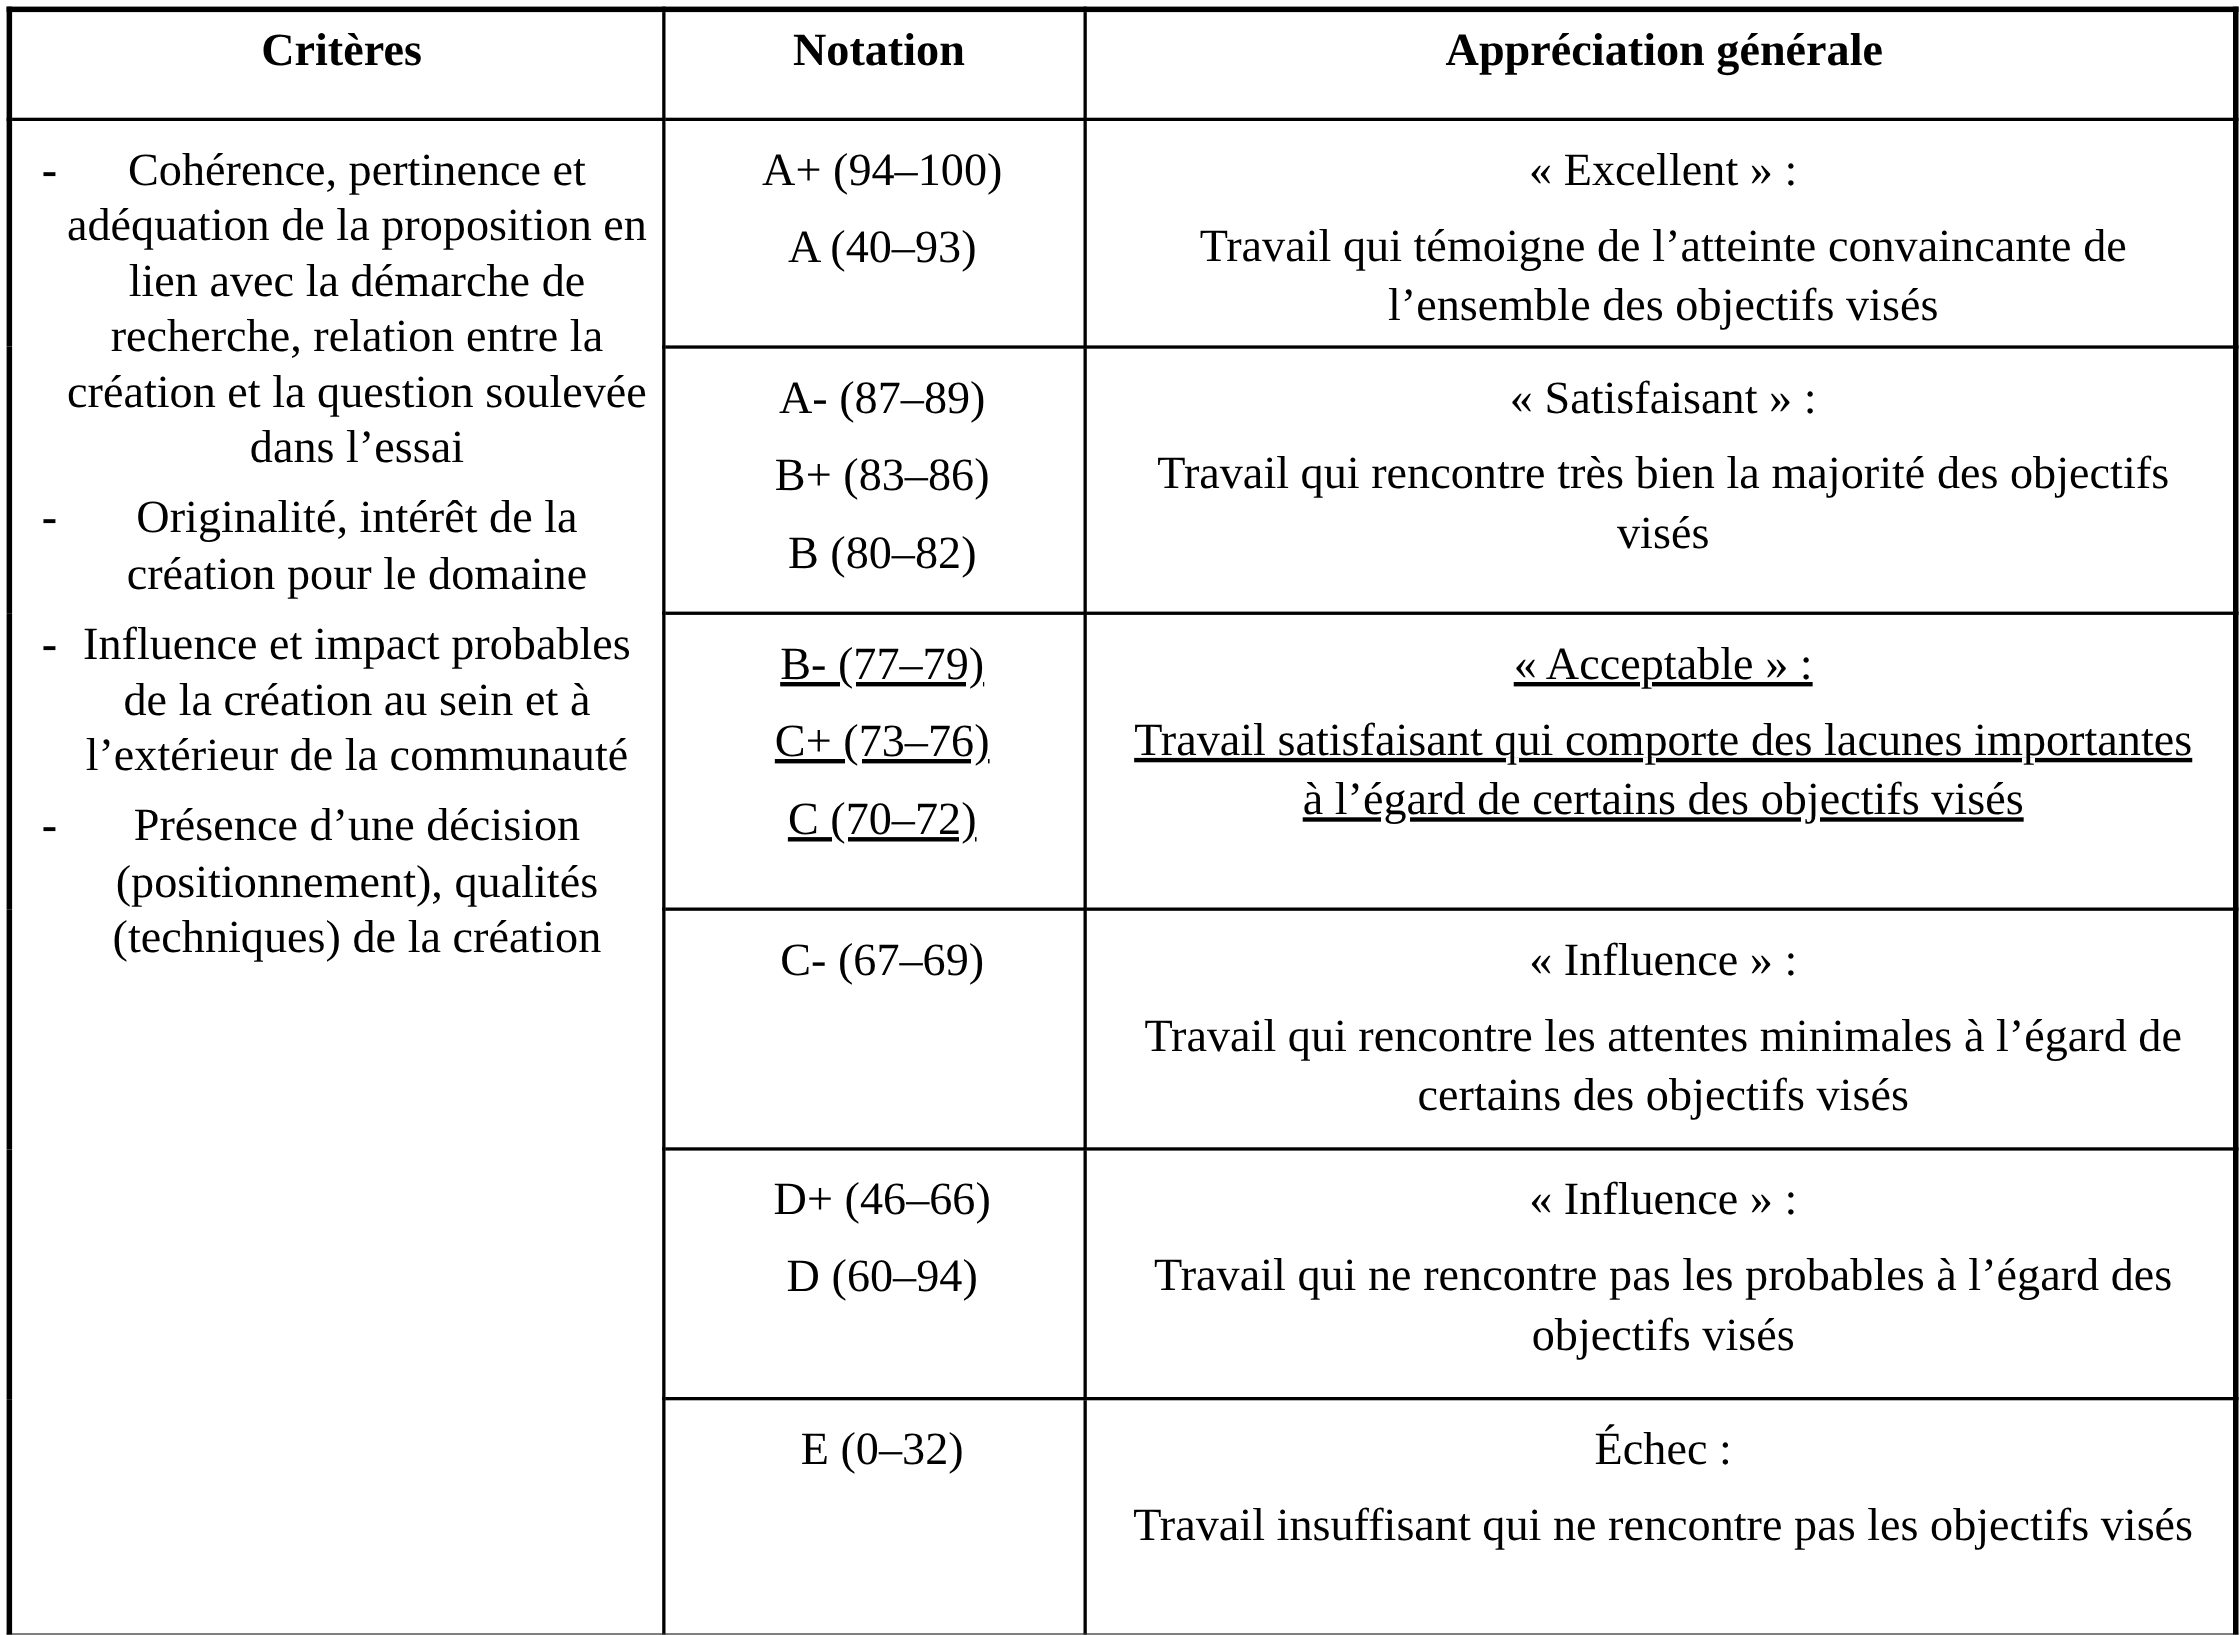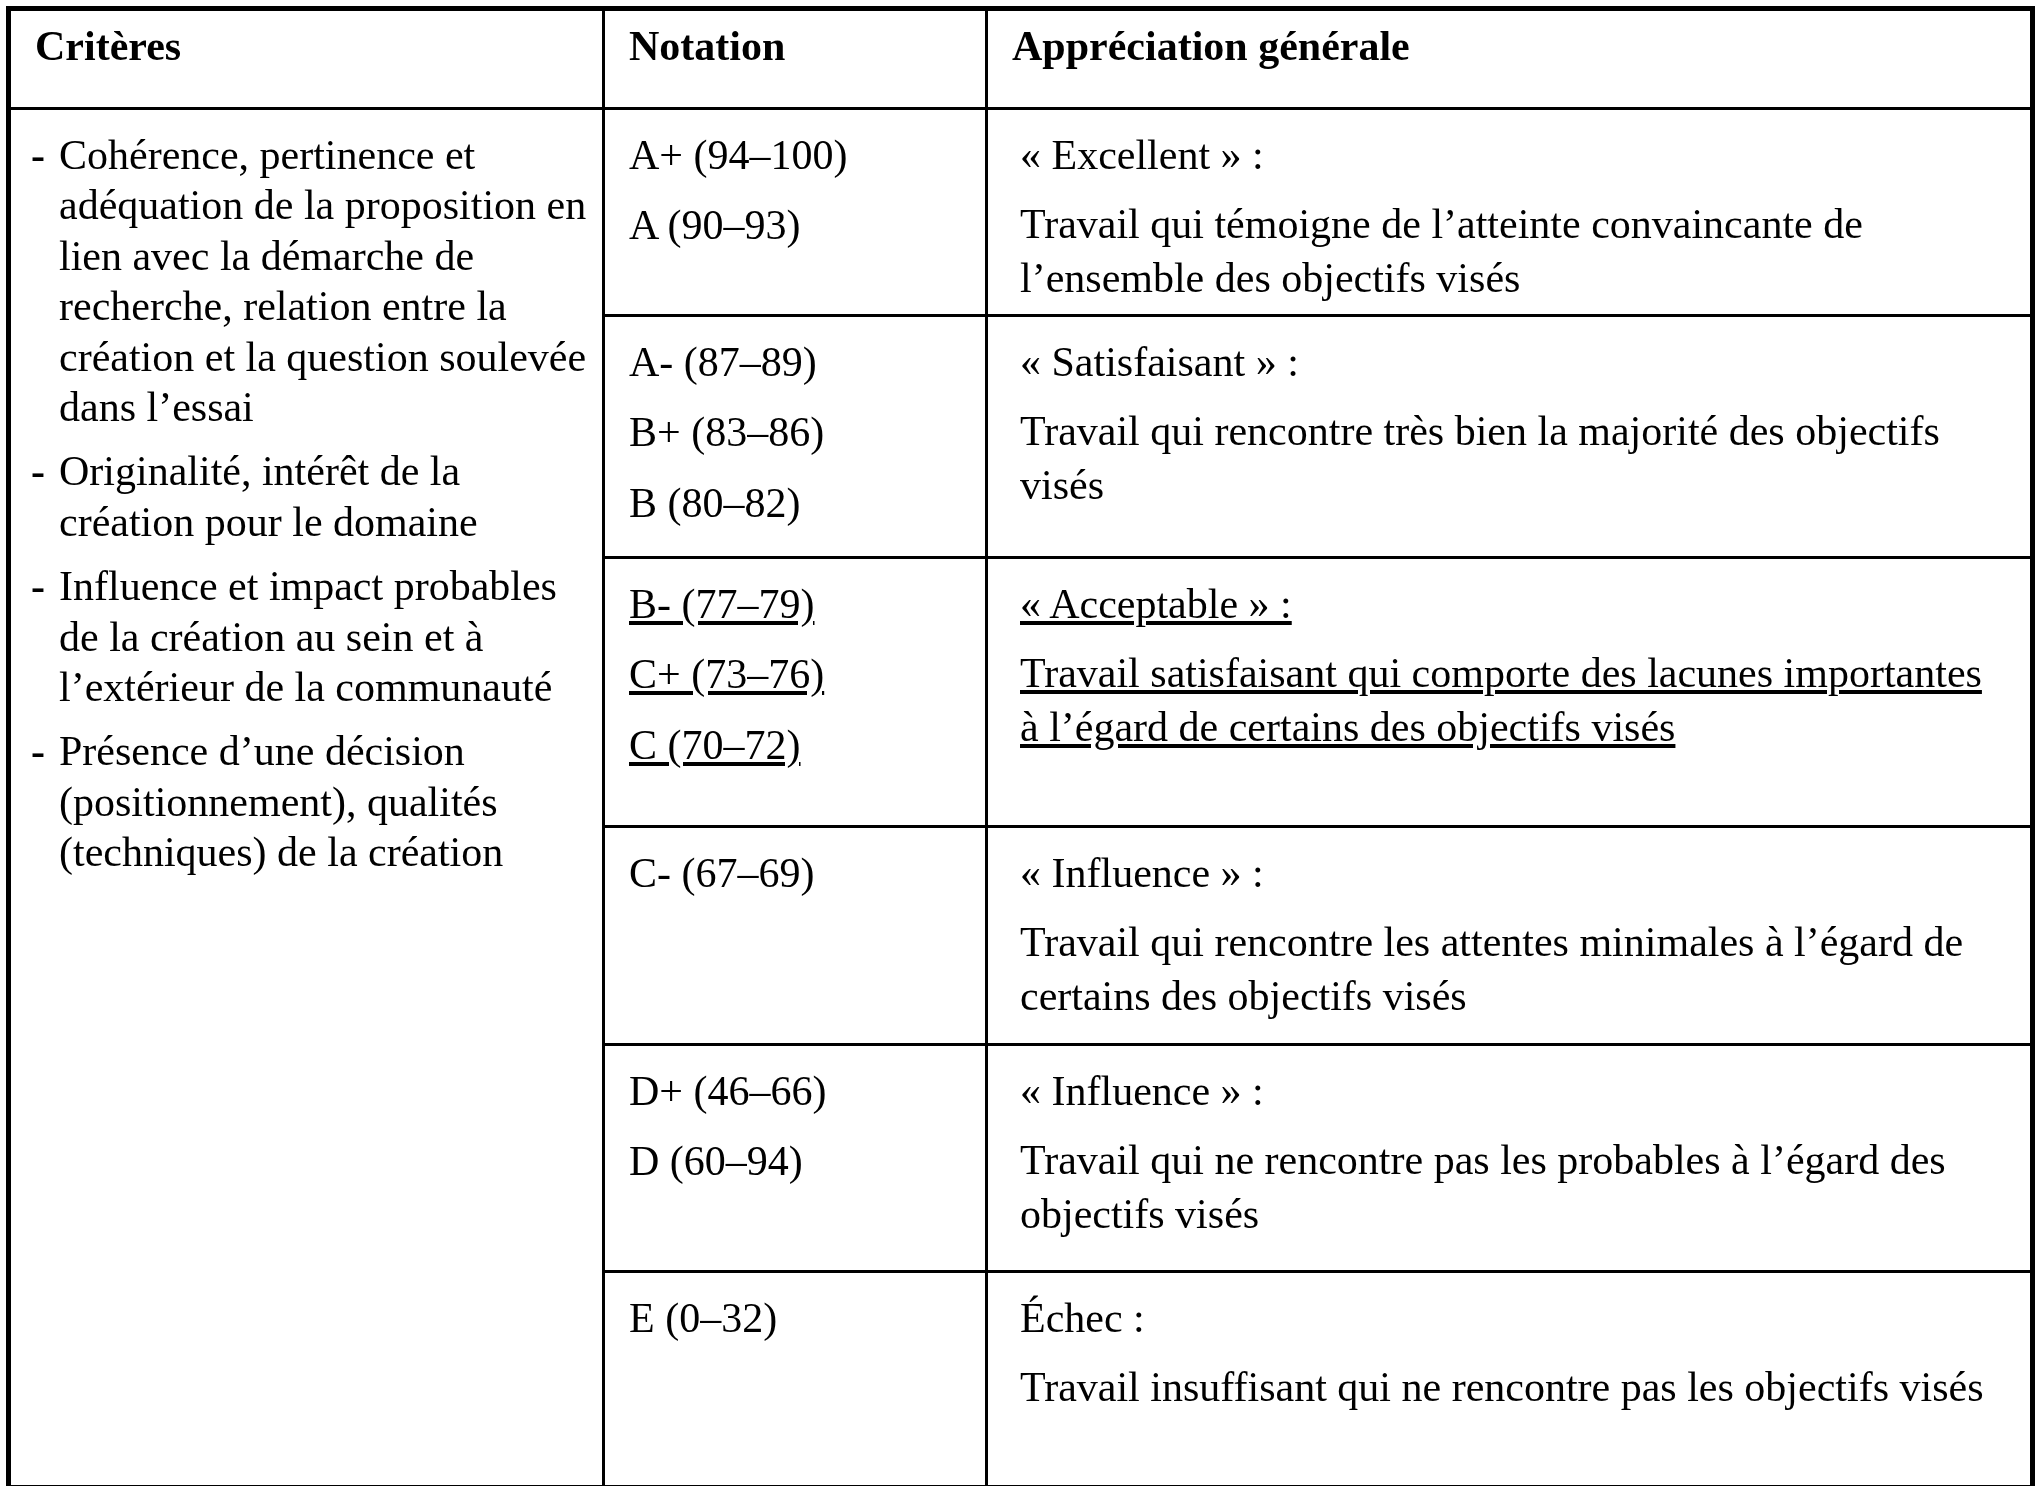--- a/index.html
+++ b/index.html
@@ -20,21 +20,21 @@
     border-collapse: collapse;
     table-layout: fixed;
     width: 2024px;
     height: 1474px;
     background: #ffffff;
   }
   table.rubric th,
   table.rubric td {
     border: 3px solid #000000;
     vertical-align: top;
-    text-align: left;
+    text-align: center;
     color: #000000;
     font-family: "Liberation Serif", serif;
     font-size: 42px;
     line-height: 1.2;
     box-sizing: border-box;
     overflow: hidden;
   }
   table.rubric {
     border: 5px solid #000000;
   }
@@ -121,21 +121,21 @@
             <span class="dash">-</span>
             <span class="txt">Influence et impact probables de la création au sein et à l’extérieur de la communauté</span>
           </div>
           <div class="crit-item">
             <span class="dash">-</span>
             <span class="txt">Présence d’une décision (positionnement), qualités (techniques) de la création</span>
           </div>
         </td>
         <td class="nota">
           <p>A+ (94–100)</p>
-          <p>A (90–93)</p>
+          <p>A (40–93)</p>
         </td>
         <td class="appr">
           <p class="lab">« Excellent » :</p>
           <p class="desc">Travail qui témoigne de l’atteinte convaincante de l’ensemble des objectifs visés</p>
         </td>
       </tr>
       <tr class="row2">
         <td class="nota">
           <p>A- (87–89)</p>
           <p>B+ (83–86)</p>

